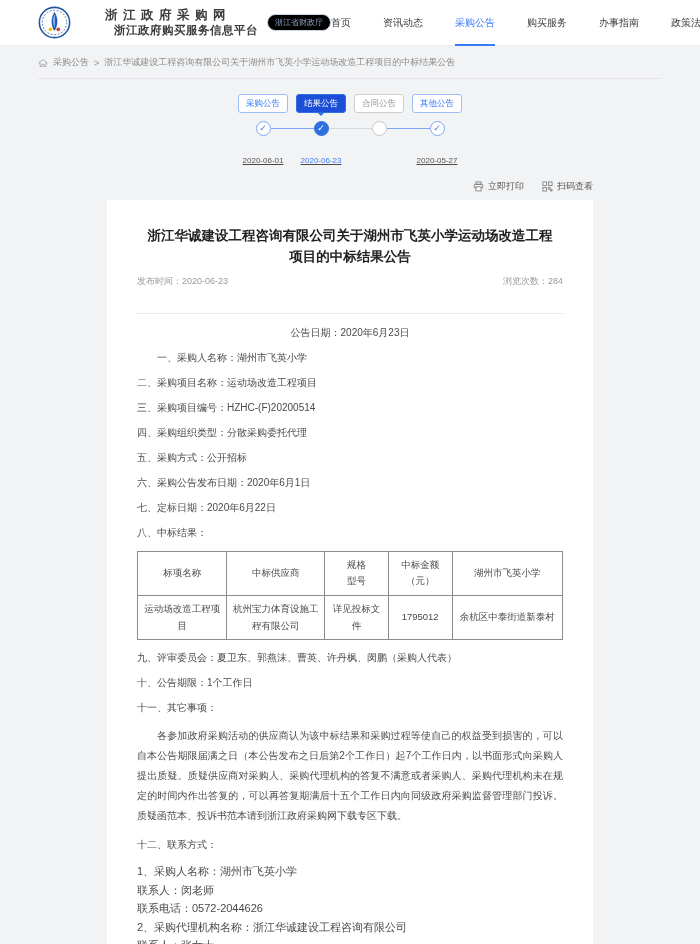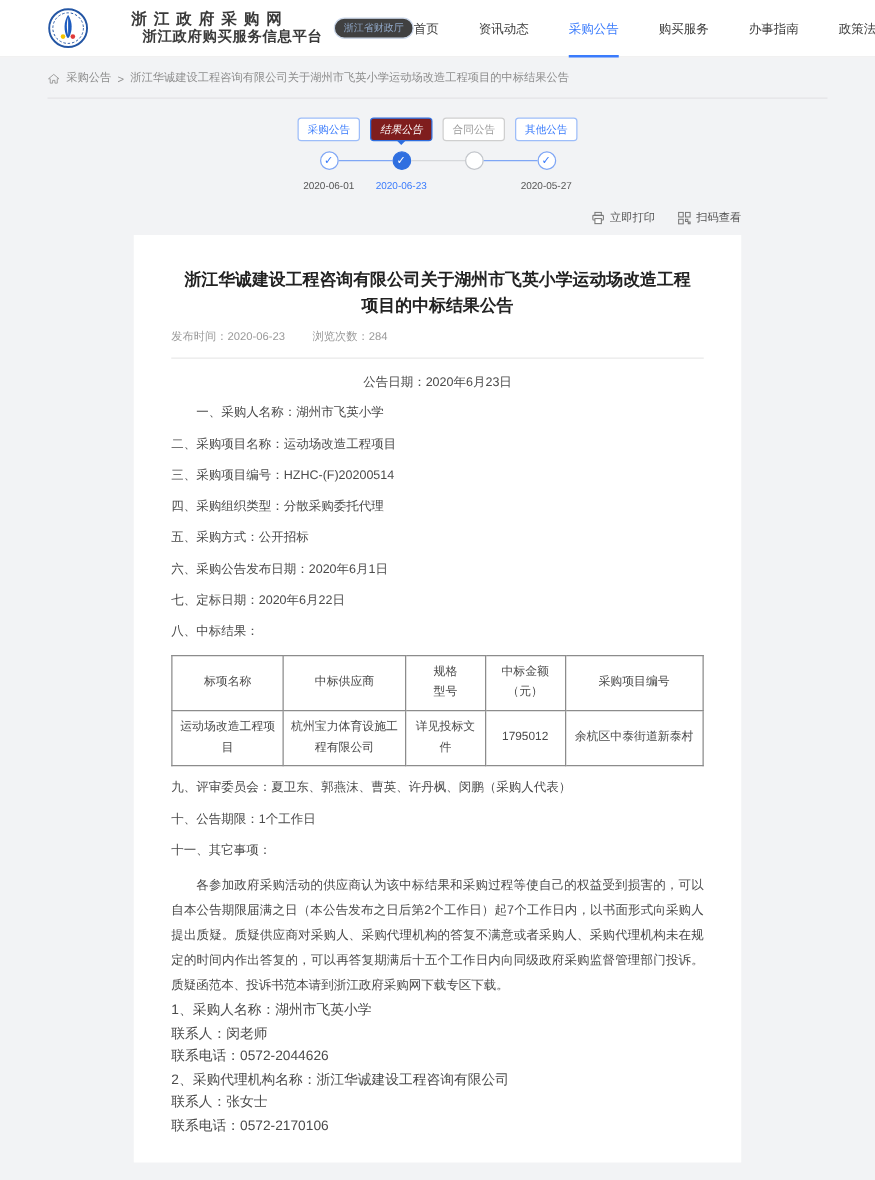--- a/index.html
+++ b/index.html
@@ -14,66 +14,66 @@
   .site-header{
     height:46px; background:#fff; display:flex; align-items:center;
     justify-content:space-between; padding:0 38px; border-bottom:1px solid #ededed;
   }
   .brand{ display:flex; align-items:center; gap:7px;text-align:center; }
   .logo{ flex:0 0 auto; }
   .brand-text{ line-height:1.25; }
   .brand-title{ font-size:12.5px; font-weight:bold; color:#3a3a3a; letter-spacing:5.5px; white-space:nowrap;}
   .brand-sub{ font-size:11.5px; font-weight:bold; color:#3a3a3a; letter-spacing:0.5px; white-space:nowrap;margin-left:36px;}
   .brand-badge{
-    font-size:8px; color:#8fa6c6; border:1px solid #ccd8ea; background:#404040;
+    font-size:8px; color:#8fa6c6; border:1px solid #ccd8ea; background:#000000;
     border-radius:9px; padding:2px 7px; white-space:nowrap; margin-left:2px;
   }
   .main-nav{ display:flex; gap:32px; height:46px; align-items:stretch; }
   .nav-item{
     font-size:10px; color:#3c3c3c; display:flex; align-items:center;
     border-bottom:2px solid transparent; padding-top:2px; cursor:pointer; white-space:nowrap;
   }
   .nav-item--active{ color:#3a7bfc; border-bottom-color:#3a7bfc; }
   
   .breadcrumb-wrap{ margin:0 38px; border-bottom:1px solid #e4e4e6; }
   .breadcrumb{ display:flex; align-items:center; gap:5px; padding:10px 0 9px; font-size:9px; color:#8d8d8d; }
   .crumb-link{ cursor:pointer; }
   
   .timeline{ margin-top:15px; }
   .tl-row{ display:flex; justify-content:center; align-items:center; }
   .tl-cell{ width:58px; display:flex; justify-content:center; }
   .tl-tags{ margin-bottom:8px; }
   .tag{ font-size:8.5px; padding:2.5px 7px; border-radius:3px; white-space:nowrap; cursor:pointer; }
   .tag--done{ color:#3a7bfc; border:1px solid #9dbdf9; background:#fff; }
-  .tag--current{ background:#7f1d1d; border:1px solid #2f6fe0; color:#fff; position:relative;font-style:italic; }
+  .tag--current{ background:#1d4ed8; border:1px solid #2f6fe0; color:#fff; position:relative; }
   .tag--current::after{
     content:""; position:absolute; left:50%; bottom:-4px; transform:translateX(-50%);
     border-left:4px solid transparent; border-right:4px solid transparent; border-top:4px solid #2f6fe0;
   }
   .tag--pending{ color:#9a9a9a; border:1px solid #cfcfcf; background:#fff; }
   .dot{
     width:15px; height:15px; border-radius:50%; display:flex; align-items:center; justify-content:center;
     font-size:9px; line-height:1; flex:0 0 auto;
   }
   .dot--done{ border:1.5px solid #7fa6f5; color:#3a7bfc; background:#fff; }
   .dot--current{ background:#2f6fe0; border:1.5px solid #2f6fe0; color:#fff; }
   .dot--pending{ border:1.5px solid #c3c6cb; background:#fff; color:transparent; }
   .conn{ width:43px; height:1.5px; }
   .conn--blue{ background:#7fa6f5; }
   .conn--gray{ background:#d6d8db; }
-  .tl-dates{ margin-top:8px; }
+  .tl-dates{ margin-top:20px;text-decoration:underline; }
   .tl-date{ font-size:8px; color:#555; }
   .tl-date--current{ color:#3a7bfc; }
   
   .actions{ width:486px; margin:15px auto 7px; display:flex; justify-content:flex-end; gap:18px; }
   .action{ display:flex; align-items:center; gap:4px; font-size:9px; color:#555; cursor:pointer; }
   
   .card{ width:486px; margin:0 auto; background:#fff; padding:26px 30px 20px; }
   .article-title{ font-size:13.5px; font-weight:bold; color:#222; text-align:center; line-height:1.55; margin:0 4px; }
-  .meta{ display:flex; justify-content:flex-start; gap:22px; font-size:9px; color:#9a9a9a; margin-top:7px; padding-bottom:10px; border-bottom:1px solid #e9e9e9; }
+  .meta{ display:flex; justify-content:space-between; gap:22px; font-size:9px; color:#9a9a9a; margin-top:7px; padding-bottom:25px; border-bottom:1px solid #e9e9e9; }
   .announce-date{ text-align:center; font-size:10px; color:#4a4a4a; margin-top:12px; }
   .item{ font-size:10px; color:#4a4a4a; margin:11px 0; line-height:1.4; }
   .item--indent{ text-indent:2em; }
   .result-table{ width:100%; border-collapse:collapse; margin:6px 0 9px; table-layout:fixed;padding-left:24px; }
   .result-table th,.result-table td{
     border:1px solid #8c8c8c; font-size:9.5px; color:#4a4a4a; text-align:center;
     padding:5px 3px; line-height:1.75; font-weight:normal; white-space:pre-line; word-break:break-all;
   }
   .para{ font-size:10px; color:#4a4a4a; line-height:2.0; text-indent:2em; text-align:justify; margin:4px 0 0; }
   .contact-heading{ font-size:10px; color:#4a4a4a; margin:12px 0 10px; }
@@ -214,40 +214,41 @@
         <col style="width:26%">
     </colgroup>
     <thead>
       <tr>
         <th>标项名称</th>
         <th>中标供应商</th>
         <th>规格
 型号</th>
         <th>中标金额
 （元）</th>
-        <th>采购项目编号</th>
+        <th>湖州市飞英小学</th>
       </tr>
     </thead>
     <tbody>
       <tr>
         <td>运动场改造工程项目</td>
         <td>杭州宝力体育设施工程有限公司</td>
         <td>详见投标文件</td>
         <td>1795012</td>
         <td>余杭区中泰街道新泰村</td>
       </tr>
     </tbody>
   </table>
 
   <p class="item">九、评审委员会：夏卫东、郭燕沫、曹英、许丹枫、闵鹏（采购人代表）</p>
   <p class="item">十、公告期限：1个工作日</p>
   <p class="item">十一、其它事项：</p>
 
   <p class="para">各参加政府采购活动的供应商认为该中标结果和采购过程等使自己的权益受到损害的，可以自本公告期限届满之日（本公告发布之日后第2个工作日）起7个工作日内，以书面形式向采购人提出质疑。质疑供应商对采购人、采购代理机构的答复不满意或者采购人、采购代理机构未在规定的时间内作出答复的，可以再答复期满后十五个工作日内向同级政府采购监督管理部门投诉。质疑函范本、投诉书范本请到浙江政府采购网下载专区下载。</p>
 
+  <p class="contact-heading">十二、联系方式：</p>
 
   <div class="contact-line">1、采购人名称：湖州市飞英小学</div>
   <div class="contact-line">联系人：闵老师</div>
   <div class="contact-line">联系电话：0572-2044626</div>
   <div class="contact-line">2、采购代理机构名称：浙江华诚建设工程咨询有限公司</div>
   <div class="contact-line">联系人：张女士</div>
   <div class="contact-line">联系电话：0572-2170106</div>
 
 </main>
 

